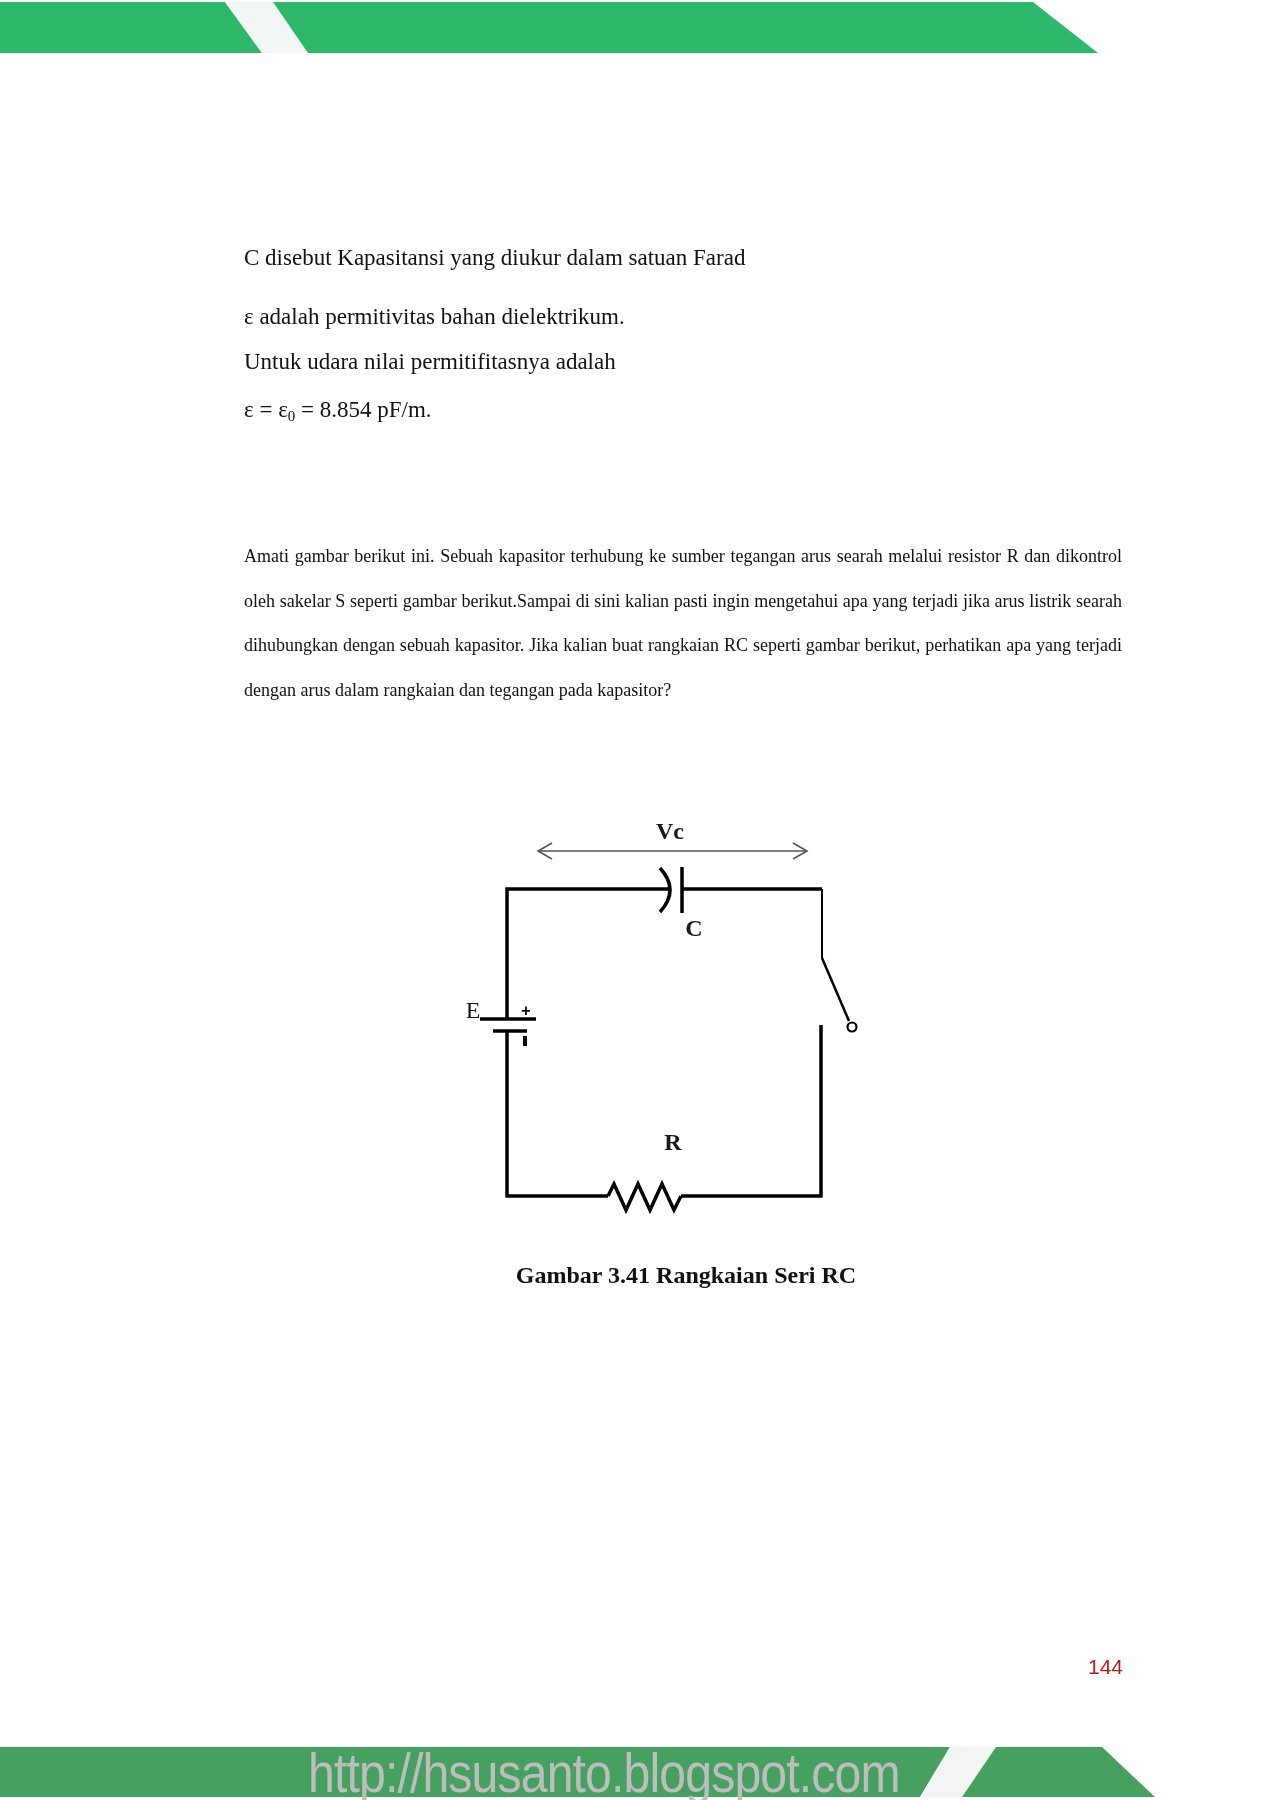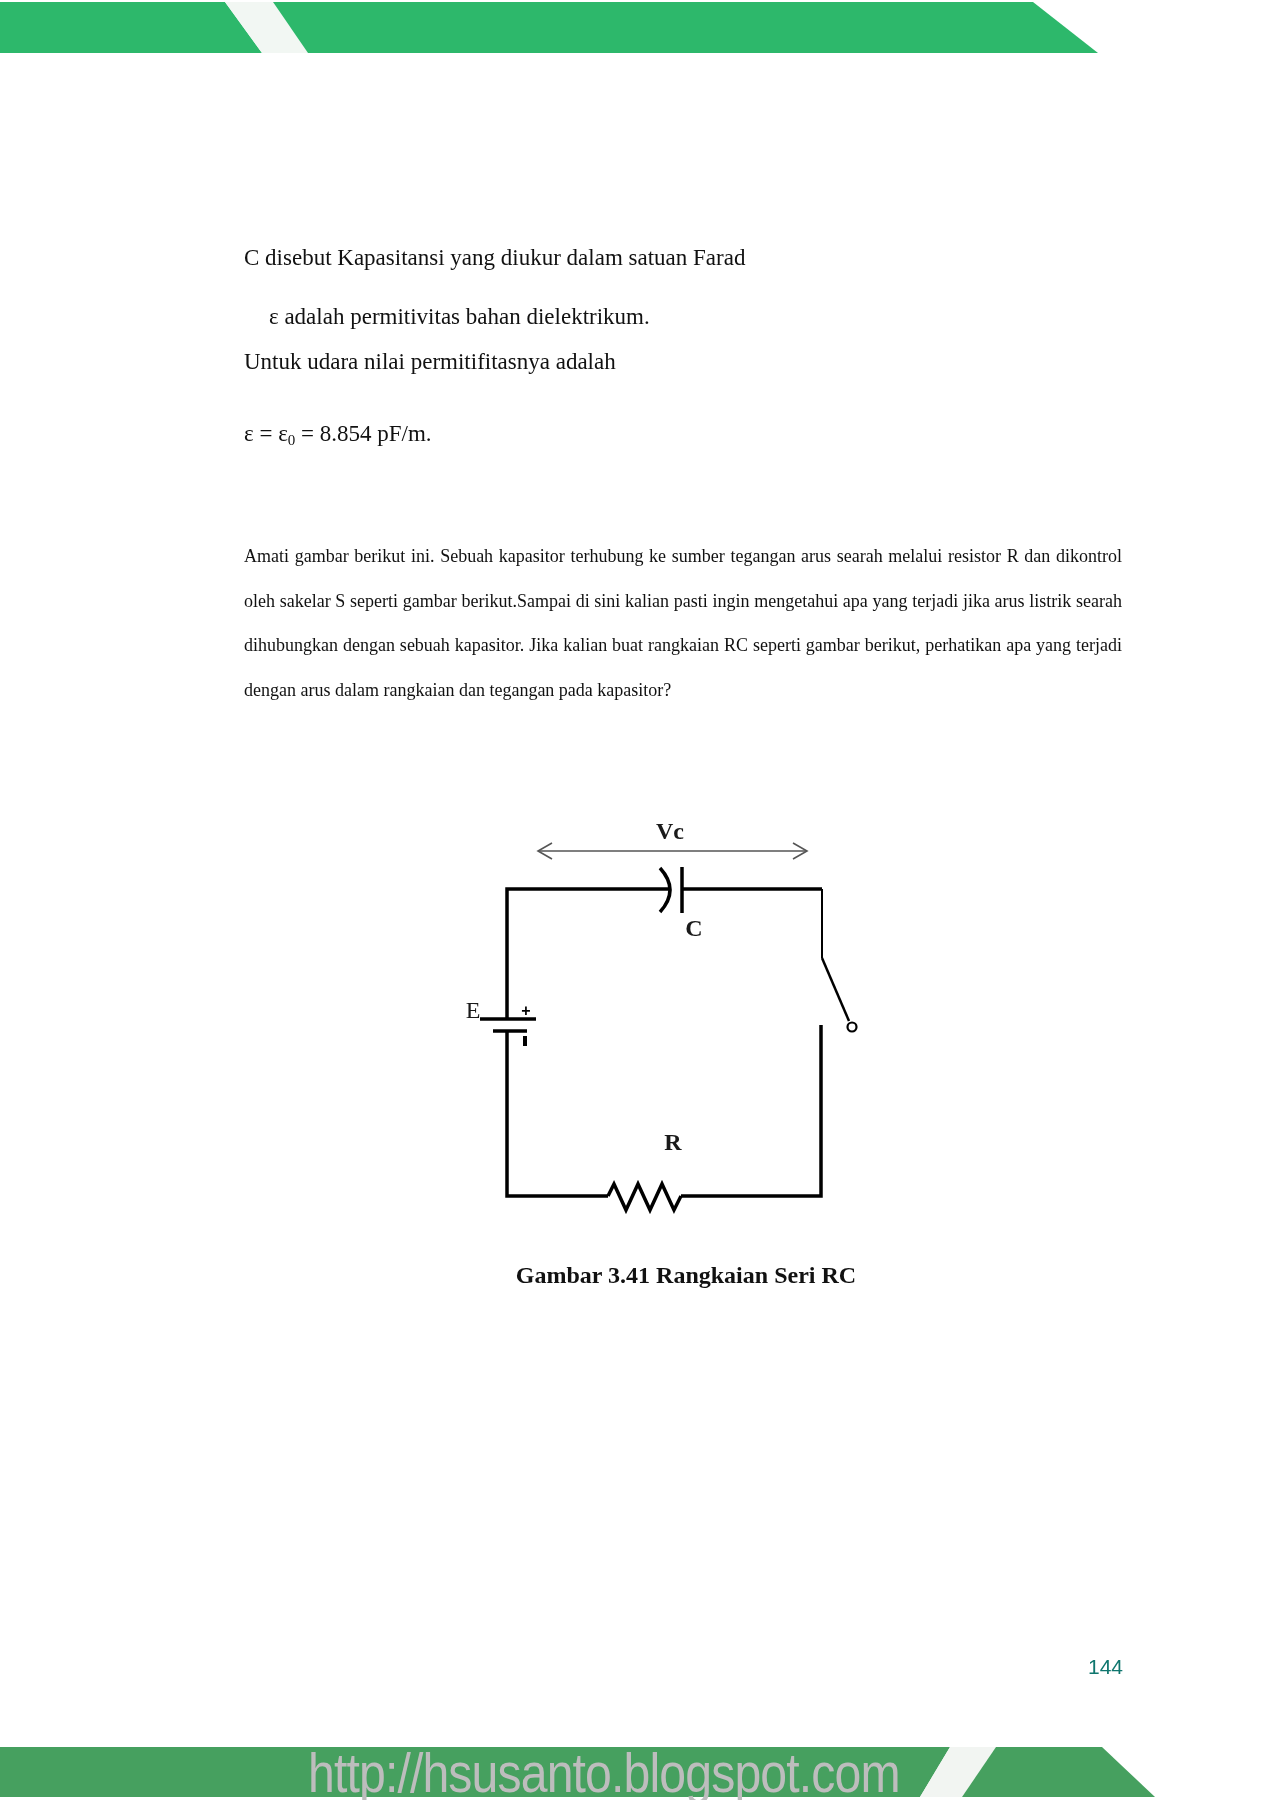--- a/index.html
+++ b/index.html
@@ -7,41 +7,41 @@
          font-family: "Liberation Serif", "DejaVu Serif", serif; color: #111; }
   .band { position: absolute; left: 0; width: 1272px; }
   .band svg { display: block; }
   .line { position: absolute; left: 244px; font-size: 23px; line-height: 28px; white-space: nowrap; }
   .para { position: absolute; left: 244px; width: 878px; top: 534px; font-size: 18px;
           line-height: 44.6px; text-align: justify; }
   .figure { position: absolute; left: 456px; top: 800px; width: 420px; height: 420px; }
   .caption { position: absolute; left: 0; width: 1272px; top: 1262px; text-align: center;
              font-weight: bold; font-size: 24px; margin-left: 50px; }
   .page-num { position: absolute; left: 1088px; top: 1655px; font-family: "Liberation Sans", sans-serif;
-              font-size: 21px; color: #0f766e; }
+              font-size: 21px; color: #b91c1c; }
   .url { position: absolute; left: 308px; top: 1738px; font-family: "Liberation Sans", sans-serif;
          font-size: 56px; color: #bdbdbd; letter-spacing: -1px; transform: scaleX(0.86);
          transform-origin: left top; white-space: nowrap; line-height: 70px; }
   sub { font-size: 15px; vertical-align: -4px; }
 </style>
 </head>
 <body>
 
 <div class="band" style="top:0;">
   <svg width="1272" height="60" viewBox="0 0 1272 60">
     <polygon points="0,2 225,2 262,53 0,53" fill="#2db86b"></polygon>
     <polygon points="225,2 273,2 308,53 262,53" fill="#f2f7f3"></polygon>
     <polygon points="273,2 1033,2 1098,53 308,53" fill="#2db86b"></polygon>
   </svg>
 </div>
 
 <div class="line" style="top:244px;">C disebut Kapasitansi yang diukur dalam satuan Farad</div>
-<div class="line" style="top:303px;margin-left:25px;">ε adalah permitivitas bahan dielektrikum.</div>
+<div class="line" style="top:303px;">ε adalah permitivitas bahan dielektrikum.</div>
 <div class="line" style="top:348px;">Untuk udara nilai permitifitasnya adalah</div>
-<div class="line" style="top:420px;font-family:Liberation Serif, serif;">
+<div class="line" style="top:396px;font-family:Liberation Serif, serif;">
   <span>ε = ε</span><sub>0</sub><span> = 8.854 pF/m.</span>
 </div>
 
 <div class="para">Amati gambar berikut ini. Sebuah kapasitor terhubung ke sumber tegangan arus searah melalui resistor R dan dikontrol oleh sakelar S seperti gambar berikut.Sampai di sini kalian pasti ingin mengetahui apa yang terjadi jika arus listrik searah dihubungkan dengan sebuah kapasitor. Jika kalian buat rangkaian RC seperti gambar berikut, perhatikan apa yang terjadi dengan arus dalam rangkaian dan tegangan pada kapasitor?</div>
 
 <div class="figure">
   <svg width="420" height="420" viewBox="480 800 420 420" style="overflow:visible">
 
     <g stroke="#555" stroke-width="1.6" fill="none">
       <line x1="562" y1="851" x2="831" y2="851"></line>

